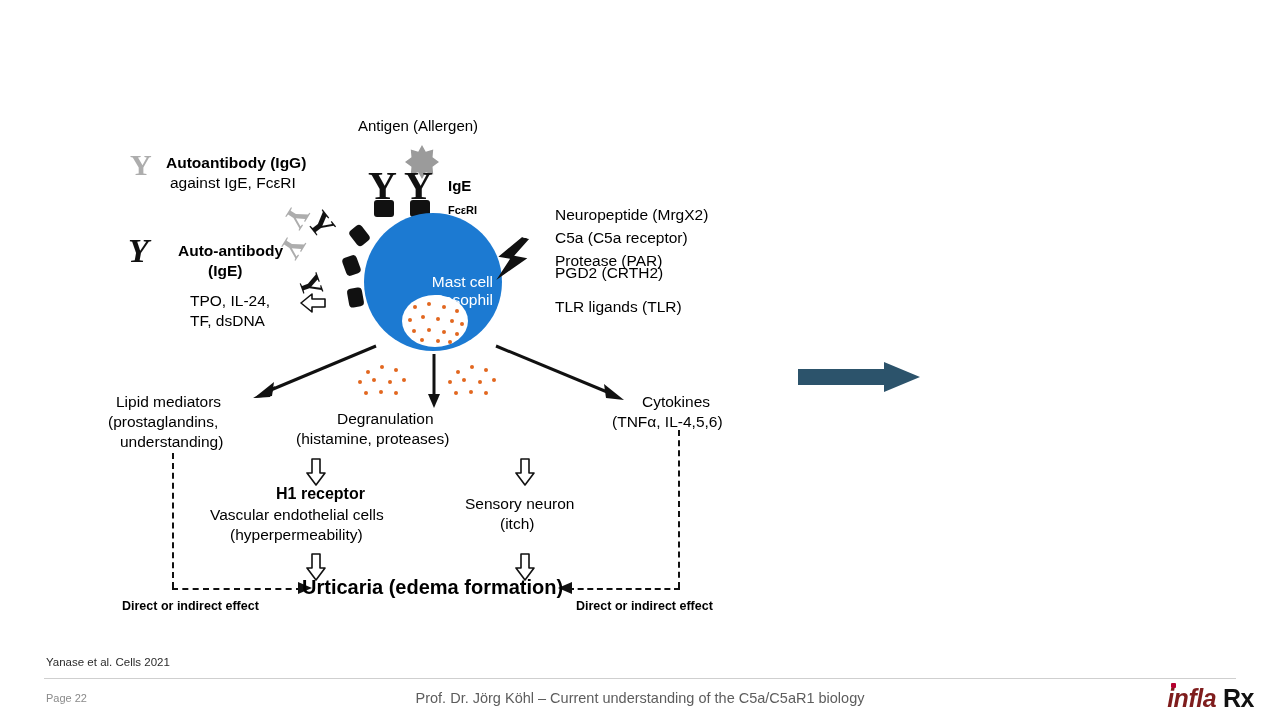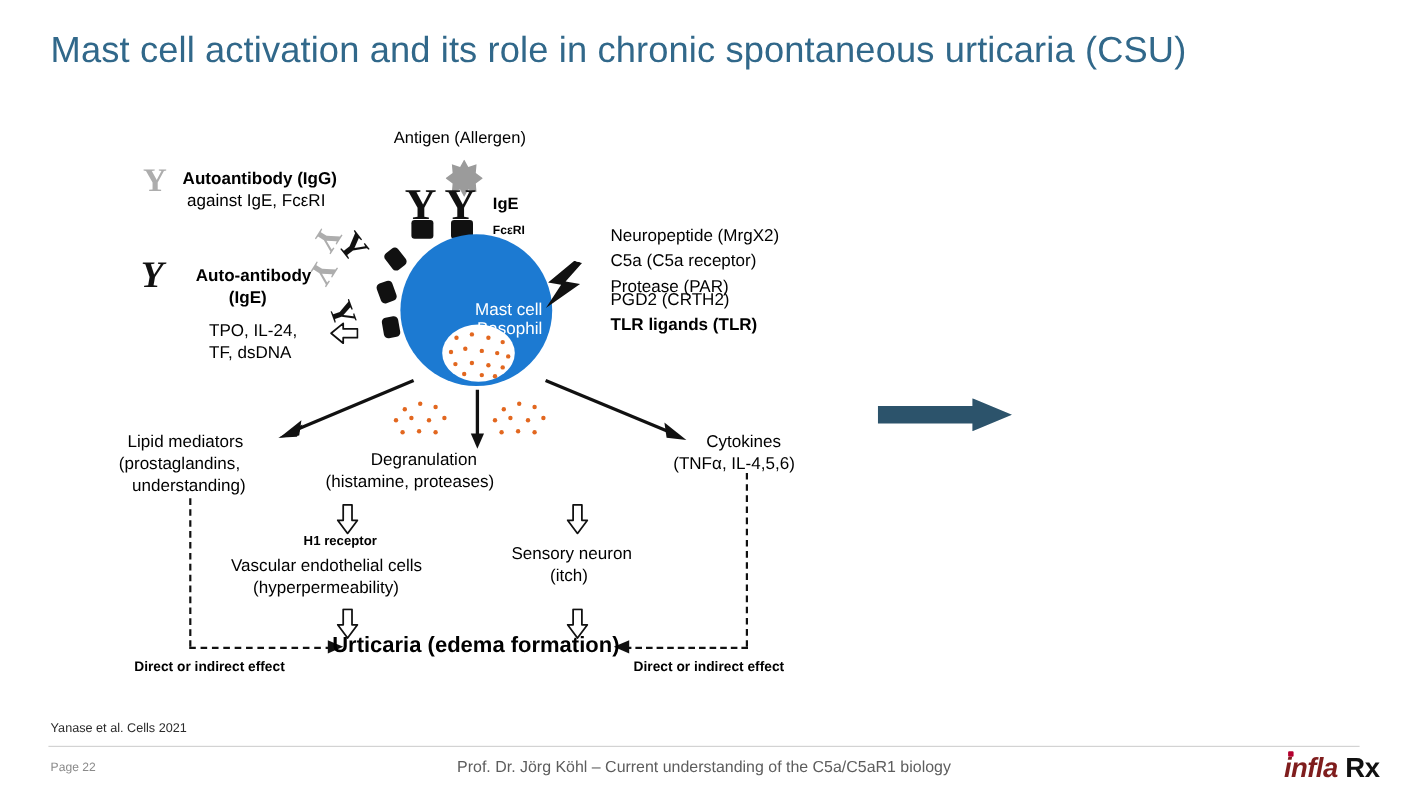--- a/index.html
+++ b/index.html
@@ -204,21 +204,20 @@
     font-weight: bold;
     color: #111;
     letter-spacing: -0.5px;
   }
 </style>
 </head>
 <body>
 
 <div id="slide">
 
-  <div id="slide-title">Mast cell activation and its role in chronic spontaneous urticaria (CSU)</div>
 
   <div id="figure">
 
     <div class="fig-text" style="left:258px; top:8px; font-size:15px;">Antigen (Allergen)</div>
 
     <div id="antigen-star"></div>
 
     <div class="yglyph" style="left:268px; top:56px; font-size:40px;">Y</div>
     <div class="yglyph" style="left:304px; top:56px; font-size:40px;">Y</div>
 
@@ -275,21 +274,21 @@
 
     <svg class="hollow-arrow" style="left:200px; top:182px; width:26px; height:22px;" viewBox="0 0 26 22">
       <path d="M1 11 L12 2 L12 7 L25 7 L25 15 L12 15 L12 20 Z" fill="#ffffff" stroke="#111" stroke-width="1.6" stroke-linejoin="round"></path>
     </svg>
 
     <div id="bolt"></div>
     <div class="fig-text" style="left:455px; top:96px; font-size:15.5px;">Neuropeptide  (MrgX2)</div>
     <div class="fig-text" style="left:455px; top:119px; font-size:15.5px;">C5a  (C5a receptor)</div>
     <div class="fig-text" style="left:455px; top:142px; font-size:15.5px;">Protease  (PAR)</div>
     <div class="fig-text" style="left:455px; top:154px; font-size:15.5px;">PGD2  (CRTH2)</div>
-    <div class="fig-text" style="left:455px; top:177px; font-size:15.5px;font-weight:bold;">TLR ligands  (TLR)</div>
+    <div class="fig-text" style="left:455px; top:188px; font-size:15.5px;">TLR ligands  (TLR)</div>
 
     <svg style="position:absolute; left:148px; top:232px; width:130px; height:60px;" viewBox="0 0 130 60">
       <line x1="128" y1="4" x2="18" y2="50" stroke="#111" stroke-width="3"></line>
       <polygon points="6,56 26,40 24,54 " fill="#111"></polygon>
       <polygon points="5,56 27,44 22,55" fill="#111"></polygon>
     </svg>
 
     <svg style="position:absolute; left:326px; top:244px; width:16px; height:56px;" viewBox="0 0 16 56">
       <line x1="8" y1="0" x2="8" y2="44" stroke="#111" stroke-width="3"></line>
       <polygon points="8,54 2,40 14,40" fill="#111"></polygon>
@@ -338,21 +337,21 @@
     <svg class="hollow-arrow" style="left:415px; top:348px;" viewBox="0 0 20 28">
       <path d="M6 1 L14 1 L14 15 L19 15 L10 27 L1 15 L6 15 Z" fill="#ffffff" stroke="#111" stroke-width="1.6" stroke-linejoin="round"></path>
     </svg>
     <svg class="hollow-arrow" style="left:206px; top:443px;" viewBox="0 0 20 28">
       <path d="M6 1 L14 1 L14 15 L19 15 L10 27 L1 15 L6 15 Z" fill="#ffffff" stroke="#111" stroke-width="1.6" stroke-linejoin="round"></path>
     </svg>
     <svg class="hollow-arrow" style="left:415px; top:443px;" viewBox="0 0 20 28">
       <path d="M6 1 L14 1 L14 15 L19 15 L10 27 L1 15 L6 15 Z" fill="#ffffff" stroke="#111" stroke-width="1.6" stroke-linejoin="round"></path>
     </svg>
 
-    <div class="fig-text bold" style="left:176px; top:375px; font-size:12px;">H1 receptor</div>
+    <div class="fig-text bold" style="left:176px; top:375px; font-size:16px;">H1 receptor</div>
     <div class="fig-text" style="left:110px; top:396px; font-size:15.5px;">Vascular endothelial cells</div>
     <div class="fig-text" style="left:130px; top:416px; font-size:15.5px;">(hyperpermeability)</div>
 
     <div class="fig-text" style="left:365px; top:385px; font-size:15.5px;">Sensory neuron</div>
     <div class="fig-text" style="left:400px; top:405px; font-size:15.5px;">(itch)</div>
 
     <div class="dashed-v" style="left:72px; top:343px; height:135px;"></div>
     <div class="dashed-h" style="left:72px; top:478px; width:130px;"></div>
     <svg style="position:absolute; left:196px; top:470px; width:18px; height:16px;" viewBox="0 0 18 16">
       <polygon points="16,8 2,2 2,14" fill="#111"></polygon>

